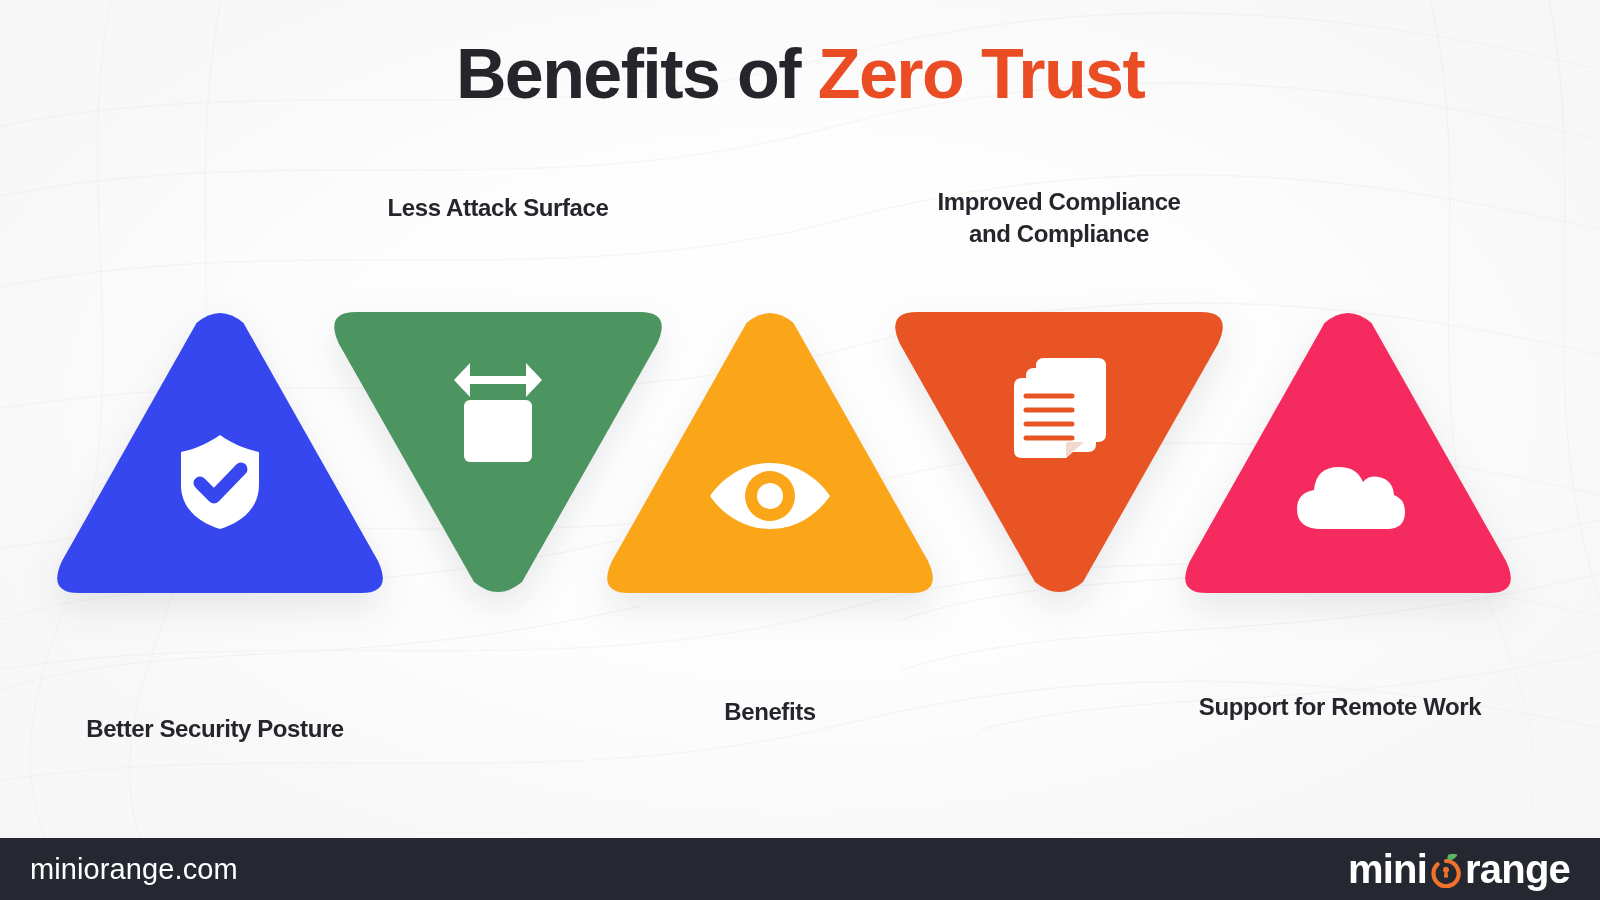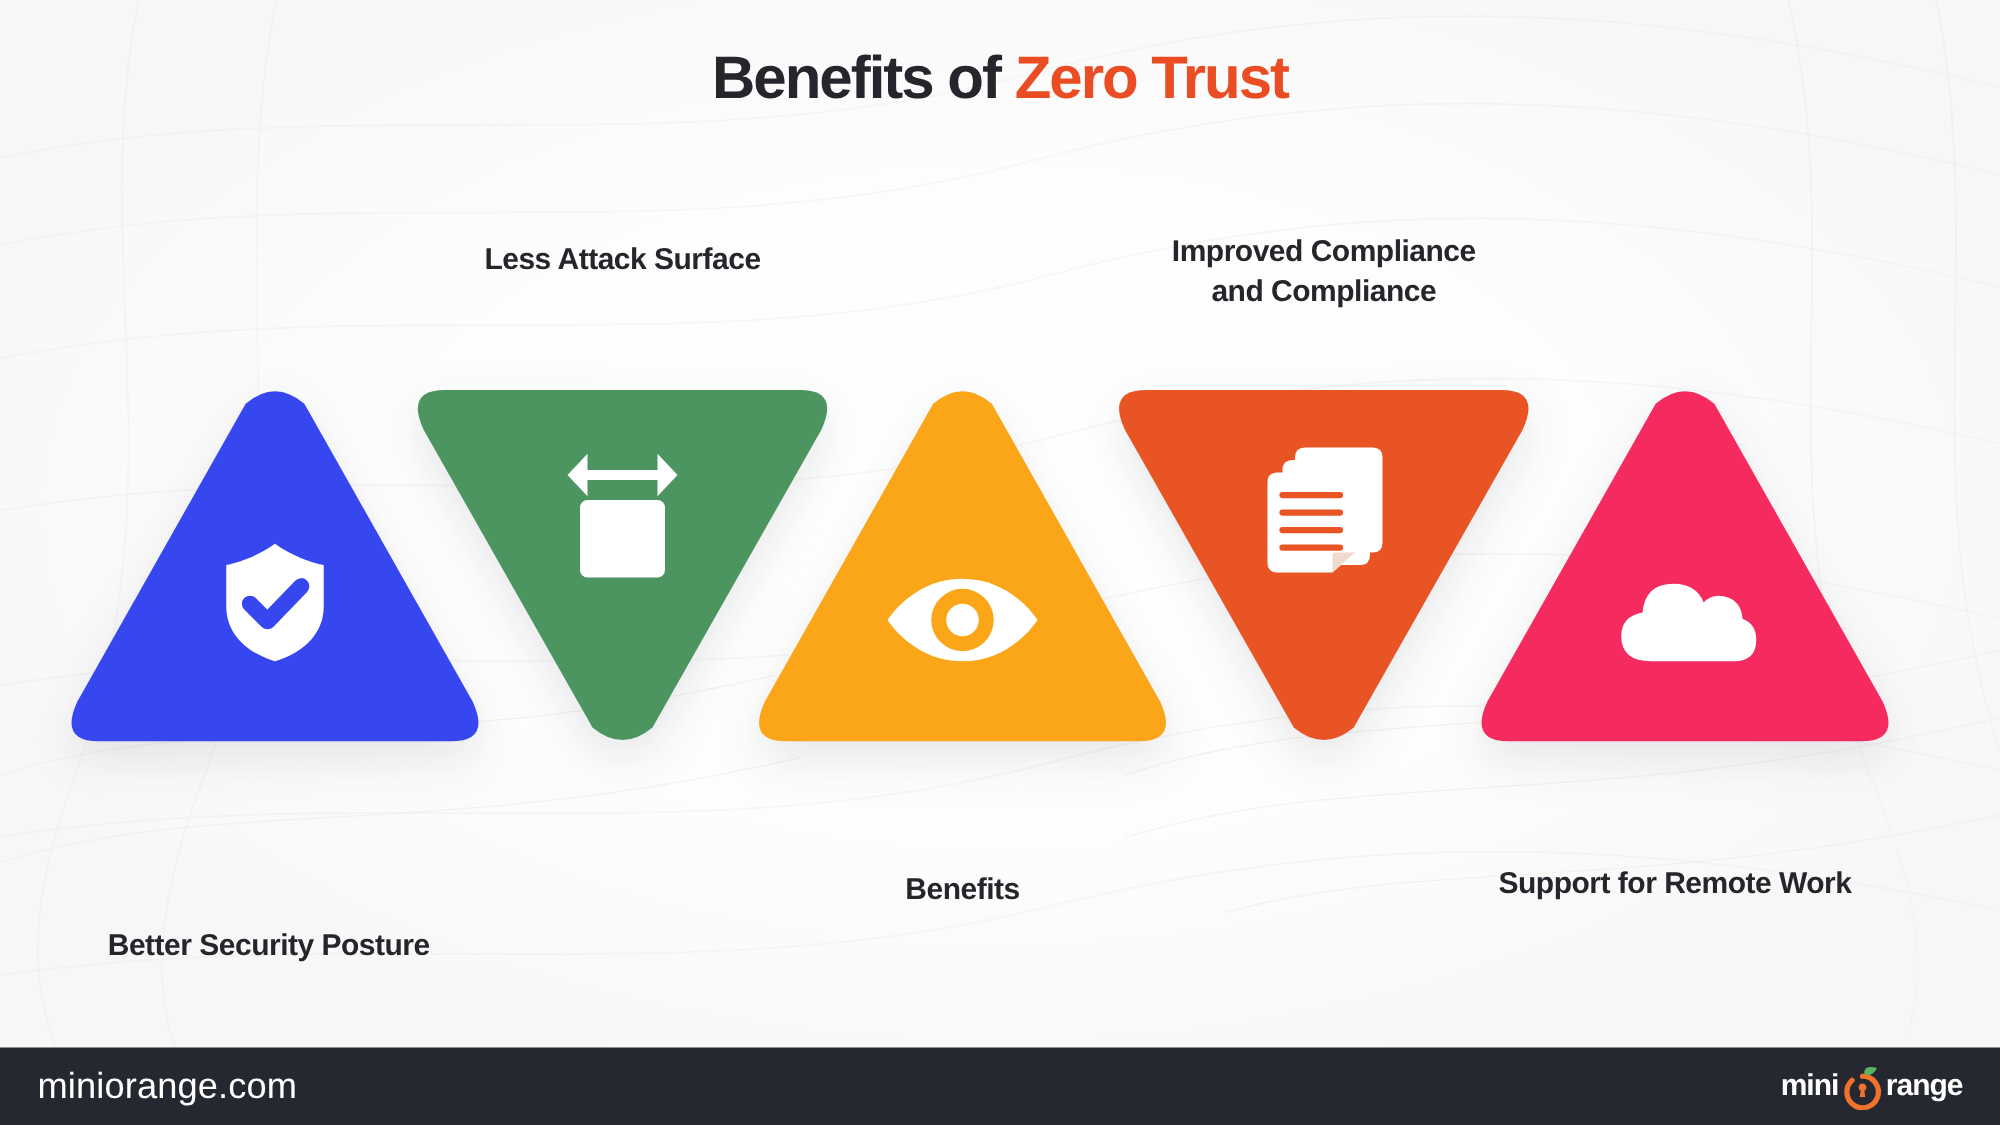--- a/index.html
+++ b/index.html
@@ -29,21 +29,21 @@
   }
 
   
   .title-wrap {
     position:absolute;
     top:38px; left:0; right:0;
     text-align:center;
     z-index:5;
   }
   .title {
-    font-size:48px;
+    font-size:70px;
     font-weight:700;
     letter-spacing:-1.6px;
     color:#25262b;
     line-height:1.05;
     white-space:nowrap;
   }
   .title .accent { color:#EA4C24; }
 
   
   .tri-stage {
@@ -96,21 +96,21 @@
   }
   .footer-site {
     color:#ffffff;
     font-size:29px;
     font-weight:400;
     letter-spacing:.1px;
   }
   .logo {
     display:flex;
     align-items:center;
-    font-size:24px;
+    font-size:40px;
     font-weight:600;
     color:#ffffff;
     letter-spacing:-.8px;
     line-height:1;
   }
   .logo .logo-mark { display:inline-flex; margin:0 1px; }
 </style>
 </head>
 <body>
 
@@ -228,21 +228,21 @@
 
   <div class="lbl" style="left:308px; top:192px; width:380px;">
     <span>Less Attack Surface</span>
   </div>
 
   <div class="lbl" style="left:859px; top:186px; width:400px;">
     <div>Improved Compliance</div>
     <div>and Compliance</div>
   </div>
 
-  <div class="lbl" style="left:25px; top:741px; width:380px;">
+  <div class="lbl" style="left:25px; top:713px; width:380px;">
     <span>Better Security Posture</span>
   </div>
 
   <div class="lbl" style="left:590px; top:696px; width:360px;">
     <div>Benefits</div>
   </div>
 
   <div class="lbl" style="left:1125px; top:691px; width:430px;">
     <div>Support for Remote Work</div>
   </div>

